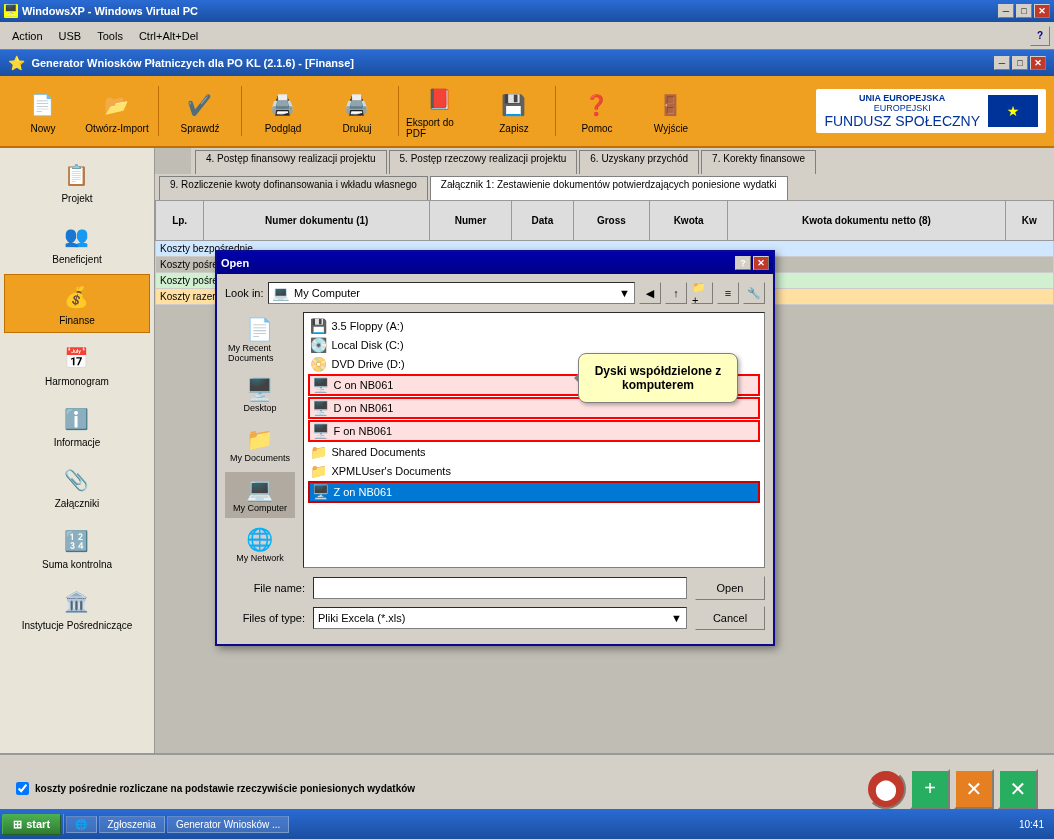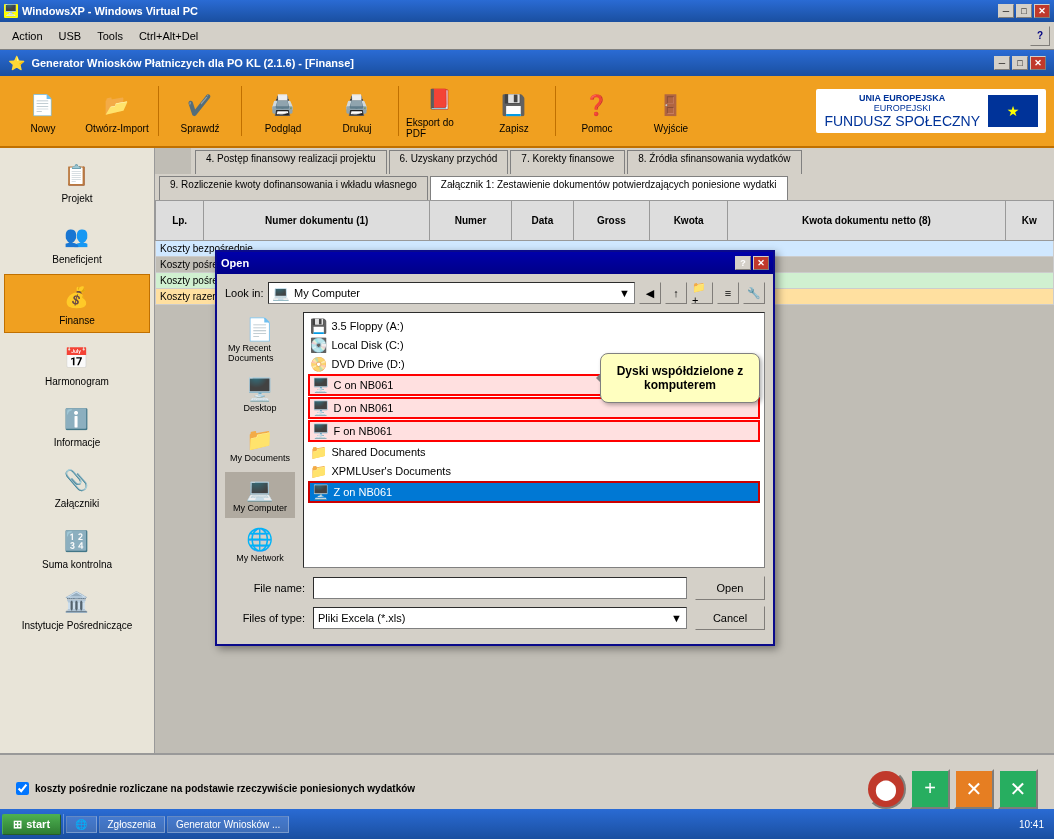--- a/index.html
+++ b/index.html
@@ -73,21 +73,21 @@
     .places-bar { width: 70px; display: flex; flex-direction: column; gap: 4px; }
     .place-item { display: flex; flex-direction: column; align-items: center; font-size: 9px; cursor: pointer; padding: 4px 2px; border: 1px solid transparent; }
     .place-item.active { background: #b0aaa0; }
     .place-icon { font-size: 22px; }
 
     .file-list { flex: 1; background: white; border: 1px inset #808080; min-height: 230px; overflow-y: auto; padding: 4px; display: flex; flex-direction: column; gap: 1px; position: relative; }
     .file-item { display: flex; align-items: center; gap: 4px; padding: 1px 2px; font-size: 11px; cursor: pointer; }
     .file-item.selected { background: #0078d4; color: white; }
     .file-icon { font-size: 14px; }
 
-    .tooltip-bubble { position: absolute; right: 4px; top: 40px; background: #ffffc0; border: 1px solid #808080; border-radius: 8px; padding: 10px 14px; font-size: 12px; font-weight: bold; color: #000; box-shadow: 2px 2px 4px rgba(0,0,0,0.3); max-width: 160px; text-align: center; }
+    .tooltip-bubble { position: absolute; right: 26px; top: 40px; background: #ffffc0; border: 1px solid #808080; border-radius: 8px; padding: 10px 14px; font-size: 12px; font-weight: bold; color: #000; box-shadow: 2px 2px 4px rgba(0,0,0,0.3); max-width: 160px; text-align: center; }
     .tooltip-bubble::before { content: ''; position: absolute; left: -10px; top: 50%; transform: translateY(-50%); border: 5px solid transparent; border-right-color: #808080; }
 
     .dialog-footer { margin-top: 8px; }
     .dialog-row { display: flex; align-items: center; gap: 8px; margin-bottom: 6px; }
     .dialog-label { width: 80px; font-size: 11px; text-align: right; }
     .dialog-input { flex: 1; height: 22px; border: 1px inset #808080; background: white; font-size: 11px; }
     .dialog-combo { flex: 1; height: 22px; border: 1px inset #808080; background: white; font-size: 11px; display: flex; align-items: center; padding: 0 4px; }
     .dialog-action-btn { width: 70px; height: 24px; background: #d4d0c8; border: 1px outset #d4d0c8; font-size: 11px; cursor: pointer; }
 
     
@@ -226,23 +226,23 @@
     <div class="sidebar-item">
       <div class="sidebar-icon">🏛️</div>
       <span>Instytucje Pośredniczące</span>
     </div>
   </div>
 
   <div class="content">
 
     <div class="tabs-row1">
       <div class="tab">4. Postęp finansowy realizacji projektu</div>
+      <div class="tab">5. Postęp rzeczowy realizacji projektu</div>
       <div class="tab">6. Uzyskany przychód</div>
       <div class="tab">7. Korekty finansowe</div>
-      <div class="tab">8. Źródła sfinansowania wydatków</div>
     </div>
 
     <div class="tabs-row2">
       <div class="tab">9. Rozliczenie kwoty dofinansowania i wkładu własnego</div>
       <div class="tab active">Załącznik 1: Zestawienie dokumentów potwierdzających poniesione wydatki</div>
     </div>
 
     <div class="content-wrapper">
       <div class="scroll-area">
         <table class="content-table">

